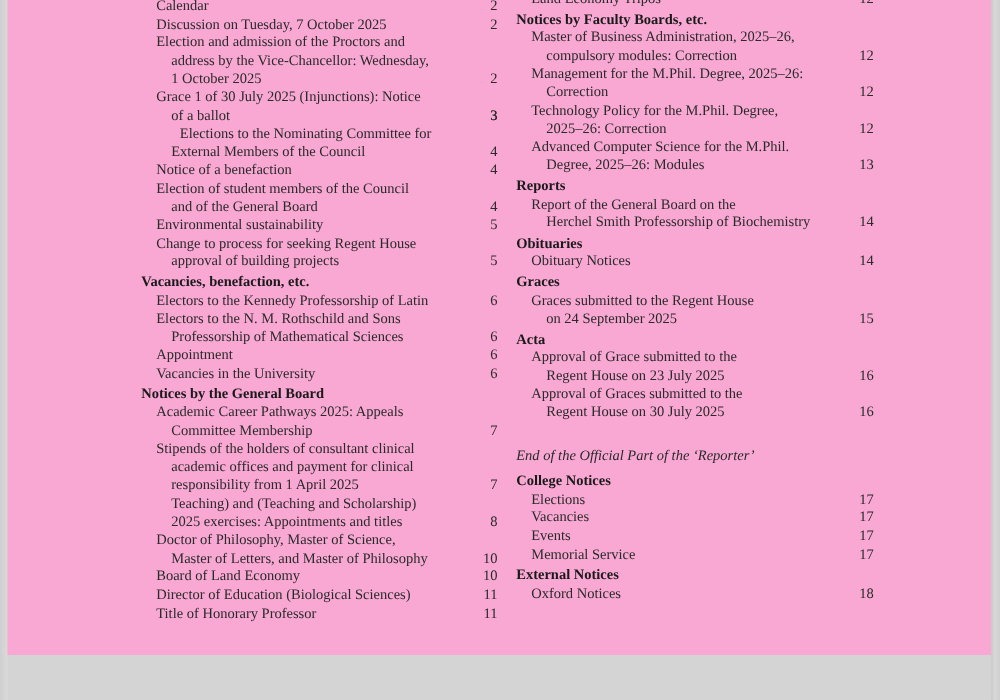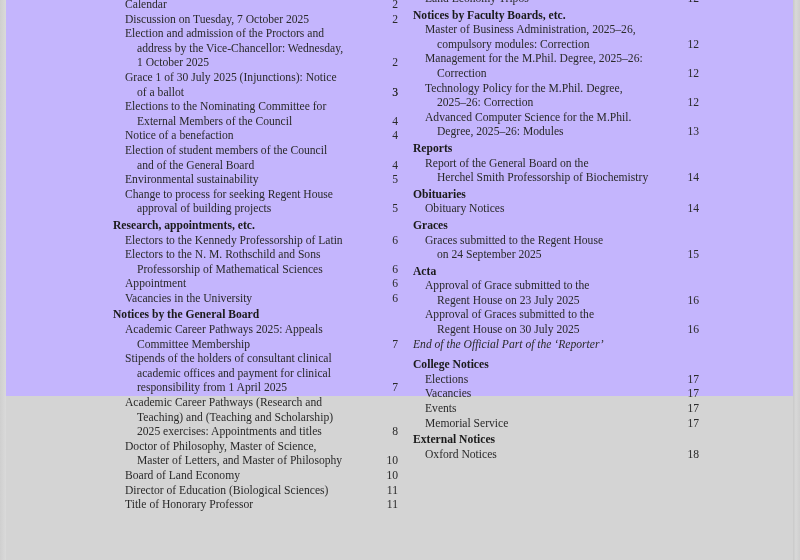--- a/index.html
+++ b/index.html
@@ -4,22 +4,22 @@
 <style>
   html, body { margin: 0; padding: 0; }
   body {
     width: 800px; height: 560px; overflow: hidden;
     background: #d4d4d4;
     font-family: "Liberation Serif", "DejaVu Serif", serif;
     color: #2a2a2a;
     position: relative;
   }
   .page {
-    position: absolute; left: 6px; top: 0; width: 787px; height: 396px;
-    background: #c4b5fd;
+    position: absolute; left: 6px; top: 0; width: 787px; height: 524px;
+    background: #f9a8d4;
   }
   .page-edge-right {
     position: absolute; left: 793px; top: 0; width: 7px; height: 560px;
     background: linear-gradient(to right, #c9c9c9, #d8d8d8 40%, #cfcfcf);
   }
   .page-edge-left {
     position: absolute; left: 0; top: 0; width: 6px; height: 560px;
     background: linear-gradient(to right, #cfcfcf, #dadada);
   }
   .col {
@@ -34,21 +34,21 @@
   }
   .entry {
     position: relative; padding-left: 12px; padding-right: 34px;
     text-indent: 0;
   }
   .entry .title { display: block; }
   .entry .title .cont { display: block; padding-left: 12px; }
   .entry .pg {
     position: absolute; right: 0; bottom: 0; width: 30px; text-align: right;
   }
-  .ital { font-style: italic; margin-top: 0; margin-bottom: 6px; }
+  .ital { font-style: italic; margin-top: 20px; margin-bottom: 6px; }
 </style>
 </head>
 <body>
 
 <div class="page-edge-left"></div>
 <div class="page">
   <div class="col col-left">
       <div class="entry">
         <span class="title">
           <span style="display: block;">Calendar</span>
@@ -74,21 +74,21 @@
           <span style="display: block;">Grace 1 of 30 July 2025 (Injunctions): Notice</span>
           <span class="cont">of a ballot</span>
         </span>
         <span class="pg">3</span>
       </div>
       <div class="entry">
         <span class="pg">3</span>
       </div>
       <div class="entry">
         <span class="title">
-          <span style="display: block;">Elections to the Nominating Committee for</span>
+          <span style="display: block; text-align: center;">Elections to the Nominating Committee for</span>
           <span class="cont">External Members of the Council</span>
         </span>
         <span class="pg">4</span>
       </div>
       <div class="entry">
         <span class="title">
           <span style="display: block;">Notice of a benefaction</span>
         </span>
         <span class="pg">4</span>
       </div>
@@ -105,21 +105,21 @@
         </span>
         <span class="pg">5</span>
       </div>
       <div class="entry">
         <span class="title">
           <span style="display: block;">Change to process for seeking Regent House</span>
           <span class="cont">approval of building projects</span>
         </span>
         <span class="pg">5</span>
       </div>
-      <div class="section-head">Research, appointments, etc.</div>
+      <div class="section-head">Vacancies, benefaction, etc.</div>
       <div class="entry">
         <span class="title">
           <span style="display: block;">Electors to the Kennedy Professorship of Latin</span>
         </span>
         <span class="pg">6</span>
       </div>
       <div class="entry">
         <span class="title">
           <span style="display: block;">Electors to the N. M. Rothschild and Sons</span>
           <span class="cont">Professorship of Mathematical Sciences</span>
@@ -149,21 +149,20 @@
       <div class="entry">
         <span class="title">
           <span style="display: block;">Stipends of the holders of consultant clinical</span>
           <span class="cont">academic offices and payment for clinical</span>
           <span class="cont">responsibility from 1 April 2025</span>
         </span>
         <span class="pg">7</span>
       </div>
       <div class="entry">
         <span class="title">
-          <span style="display: block;">Academic Career Pathways (Research and</span>
           <span class="cont">Teaching) and (Teaching and Scholarship)</span>
           <span class="cont">2025 exercises: Appointments and titles</span>
         </span>
         <span class="pg">8</span>
       </div>
       <div class="entry">
         <span class="title">
           <span style="display: block;">Doctor of Philosophy, Master of Science,</span>
           <span class="cont">Master of Letters, and Master of Philosophy</span>
         </span>

